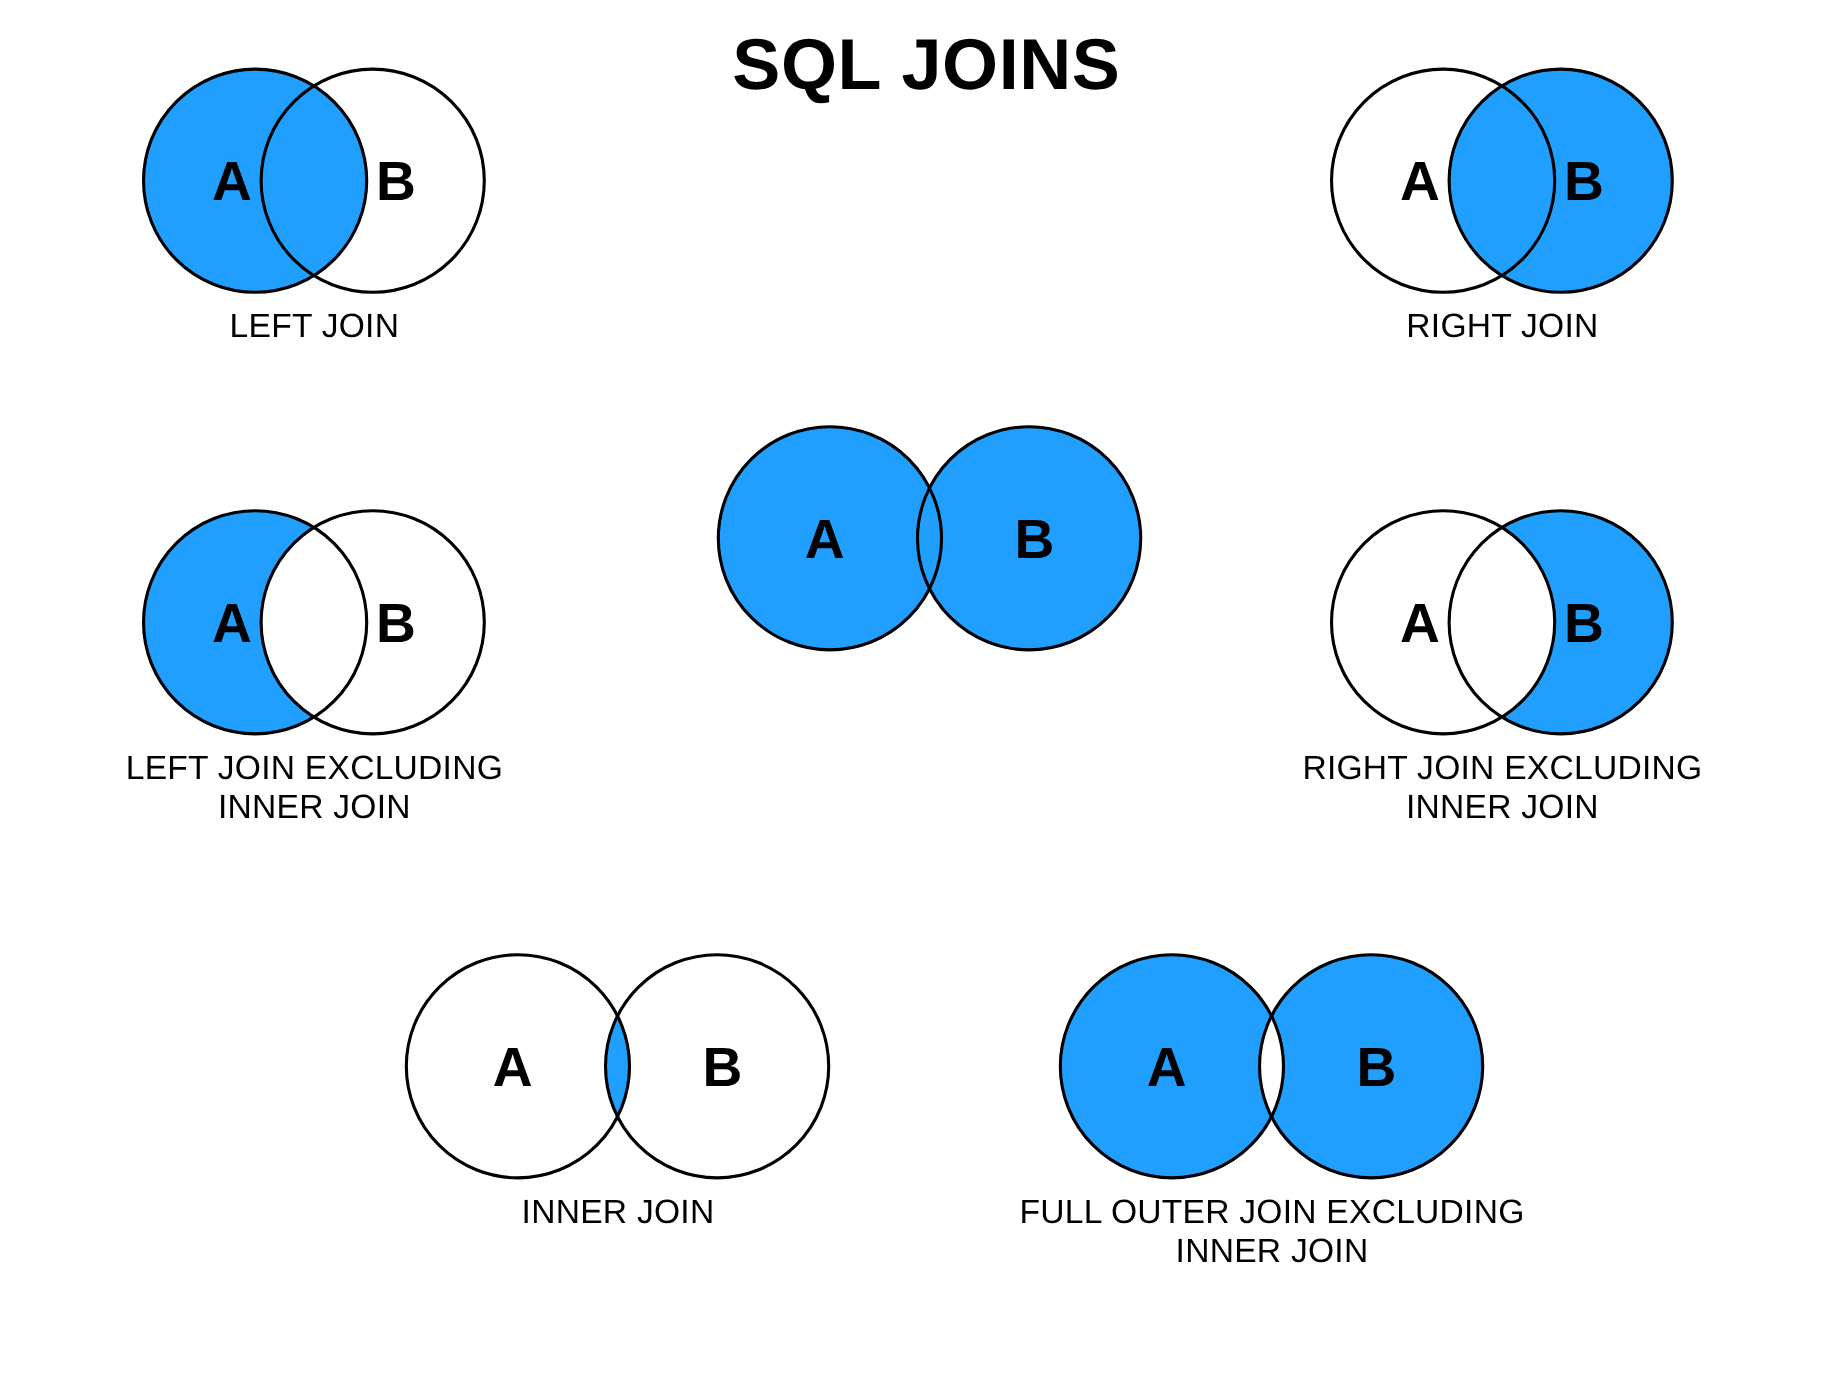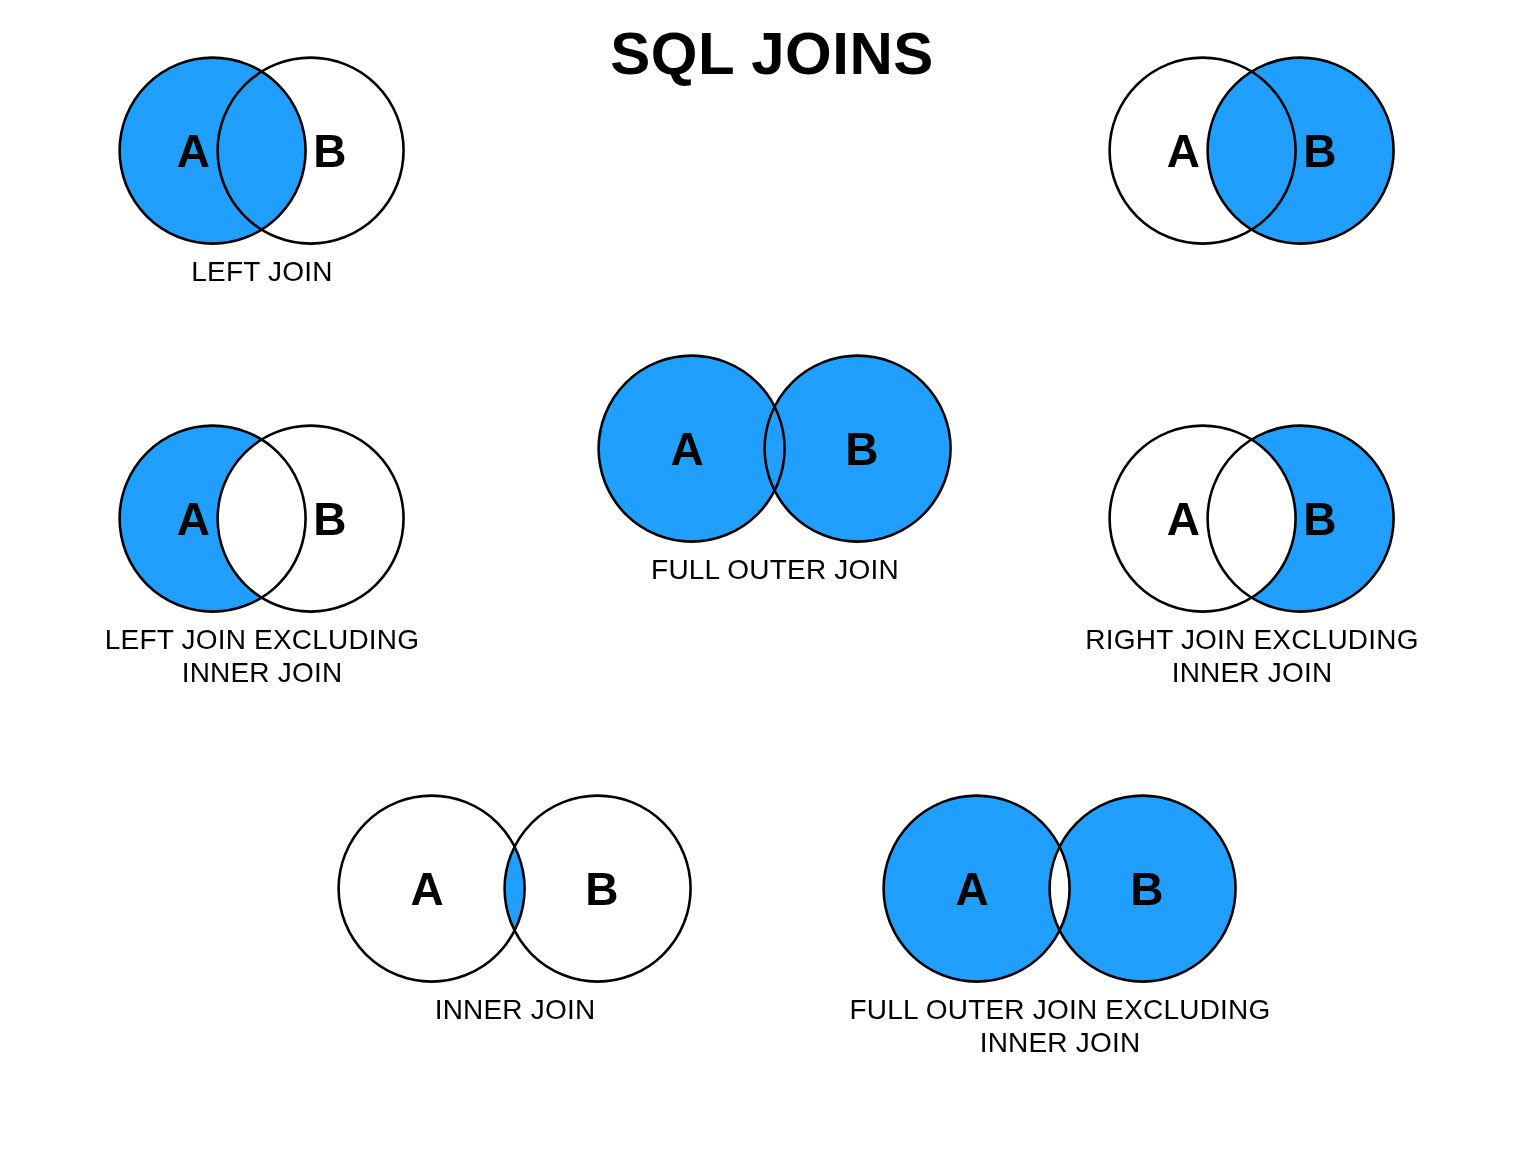--- a/index.html
+++ b/index.html
@@ -130,20 +130,21 @@
         <g>
           <circle cx="197.6" cy="100.6" r="93" fill="#219FFF"></circle>
         </g>
         <g fill="none" stroke="#000000" stroke-width="2.6">
           <circle cx="99.6" cy="100.6" r="93"></circle>
           <circle cx="197.6" cy="100.6" r="93"></circle>
         </g>
         <text x="80.24" y="100.6" class="set-letter" text-anchor="middle" dominant-baseline="central">A</text>
         <text x="216.95999999999998" y="100.6" class="set-letter" text-anchor="middle" dominant-baseline="central">B</text>
       </svg>
+      <div class="venn-caption">RIGHT JOIN</div>
     </div>
     <div class="venn-figure" style="left: 62px; top: 418px; width: 400px;">
       <svg class="venn-svg" width="297.2" height="201.2" viewBox="0 0 297.2 201.2" style="margin-left: 51.4px;">
         <defs>
           <clipPath id="v2-clipA">
             <circle cx="99.6" cy="100.6" r="93"></circle>
           </clipPath>
           <clipPath id="v2-clipB">
             <circle cx="197.6" cy="100.6" r="93"></circle>
           </clipPath>
@@ -215,21 +216,20 @@
           <circle cx="99.6" cy="100.6" r="93" fill="#219FFF"></circle>
           <circle cx="265.6" cy="100.6" r="93" fill="#219FFF"></circle>
         </g>
         <g fill="none" stroke="#000000" stroke-width="2.6">
           <circle cx="99.6" cy="100.6" r="93"></circle>
           <circle cx="265.6" cy="100.6" r="93"></circle>
         </g>
         <text x="95.2" y="100.6" class="set-letter" text-anchor="middle" dominant-baseline="central">A</text>
         <text x="270" y="100.6" class="set-letter" text-anchor="middle" dominant-baseline="central">B</text>
       </svg>
-      <div class="venn-caption">FULL OUTER JOIN</div>
     </div>
     <div class="venn-figure" style="left: 1052px; top: 418px; width: 400px;">
       <svg class="venn-svg" width="297.2" height="201.2" viewBox="0 0 297.2 201.2" style="margin-left: 51.4px;">
         <defs>
           <clipPath id="v4-clipA">
             <circle cx="99.6" cy="100.6" r="93"></circle>
           </clipPath>
           <clipPath id="v4-clipB">
             <circle cx="197.6" cy="100.6" r="93"></circle>
           </clipPath>

